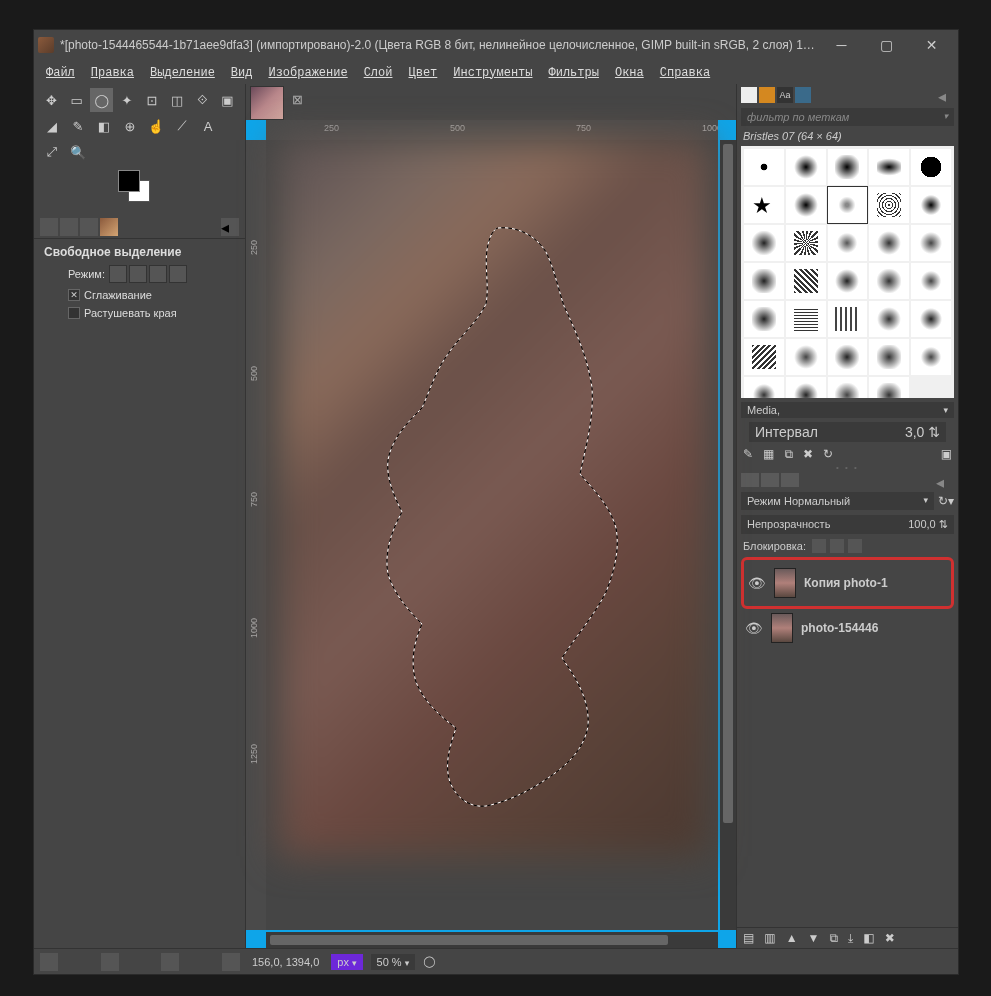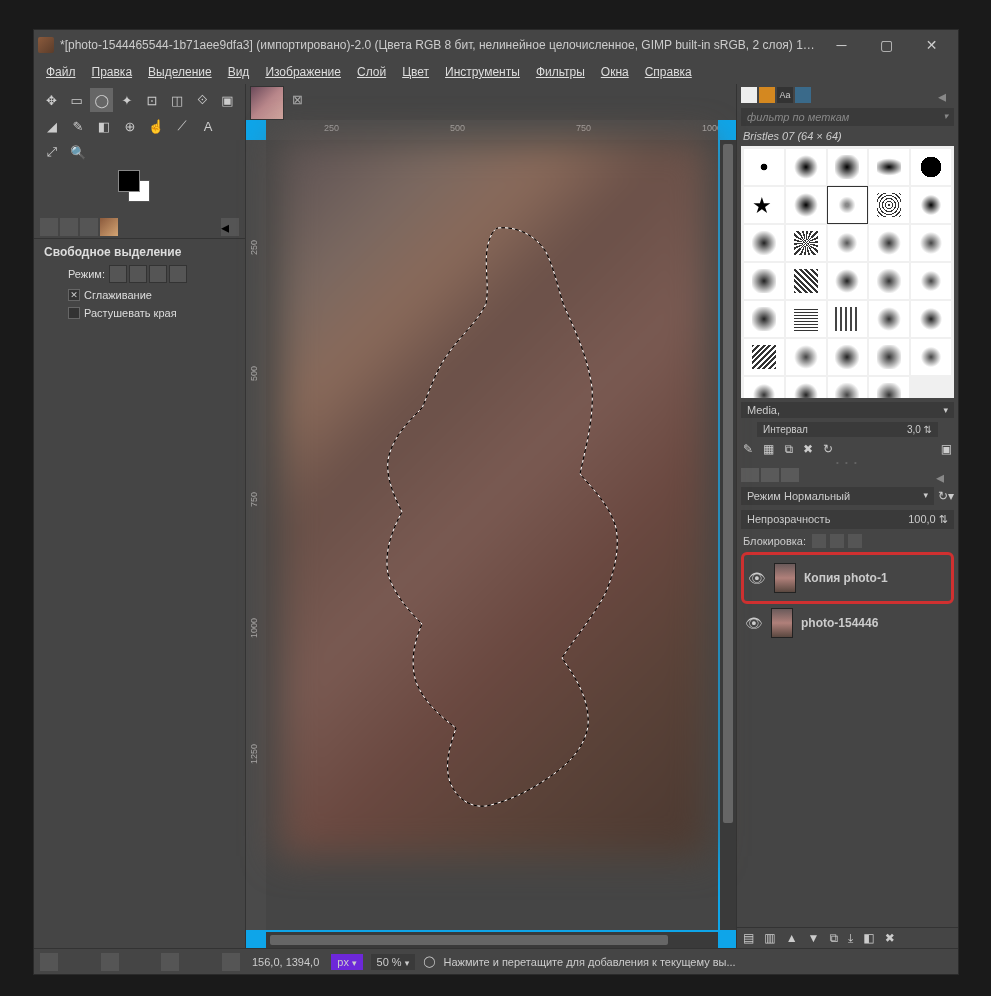--- a/index.html
+++ b/index.html
@@ -5,21 +5,21 @@
 * { margin: 0; padding: 0; box-sizing: border-box; font-family: "Segoe UI", Tahoma, sans-serif; }
 body { background: #1a1a1a; width: 991px; height: 996px; overflow: hidden; position: relative; }
 .window { position: absolute; left: 33px; top: 29px; width: 926px; height: 946px; background: #454545; border: 1px solid #2a2a2a; display: flex; flex-direction: column; }
 .titlebar { height: 30px; background: #454545; display: flex; align-items: center; padding: 0 4px; color: #ccc; font-size: 12px; }
 .title-icon { width: 16px; height: 16px; margin-right: 6px; background: linear-gradient(135deg,#8b5a3c,#5a3c2a); border-radius: 2px; }
 .title-text { flex: 1; overflow: hidden; white-space: nowrap; text-overflow: ellipsis; }
 .win-controls { display: flex; }
 .win-btn { width: 45px; height: 30px; display: flex; align-items: center; justify-content: center; color: #ccc; font-size: 14px; }
 .menubar { height: 24px; background: #454545; display: flex; align-items: center; padding: 0 6px; gap: 4px; }
 .menu-item { color: #ddd; font-size: 12px; padding: 2px 6px; }
-.menu-item u { text-decoration: underline; }
+.menu-item u { text-decoration: underline; font-family: Liberation Mono, monospace; }
 .content { flex: 1; display: flex; background: #454545; min-height: 0; }
 .left-panel { width: 212px; background: #454545; display: flex; flex-direction: column; border-right: 1px solid #333; }
 .toolbox { padding: 4px 6px; }
 .tool-row { display: flex; gap: 2px; margin-bottom: 2px; }
 .tool-btn { width: 24px; height: 24px; background: #454545; display: flex; align-items: center; justify-content: center; color: #ccc; font-size: 13px; }
 .tool-btn.sel { background: #666; }
 .fg-bg { position: relative; width: 56px; height: 38px; margin: 6px auto 4px 78px; }
 .fg-swatch { position: absolute; left: 0; top: 0; width: 22px; height: 22px; background: #000; border: 1px solid #888; }
 .bg-swatch { position: absolute; left: 10px; top: 10px; width: 22px; height: 22px; background: #fff; border: 1px solid #555; }
 .mini-tabs { display: flex; gap: 2px; padding: 2px 6px; border-bottom: 1px solid #333; }
@@ -55,21 +55,21 @@
 .rp-tab.o { background: #d48820; }
 .rp-tab.a { background: #333; color: #ccc; font-size: 9px; display: flex; align-items: center; justify-content: center; }
 .rp-tab.b { background: #3a6a8a; }
 .filter-bar { margin: 2px 4px; padding: 3px 6px; background: #3a3a3a; color: #888; font-size: 11px; font-style: italic; display: flex; justify-content: space-between; gap: 33px; }
 .brush-name { padding: 2px 6px; color: #ccc; font-size: 11px; font-style: italic; }
 .brush-grid { margin: 2px 4px; background: #f0f0f0; height: 252px; display: grid; grid-template-columns: repeat(5, 1fr); grid-auto-rows: 36px; gap: 2px; padding: 3px; overflow: hidden; position: relative; }
 .brush-cell { background: #fff; display: flex; align-items: center; justify-content: center; position: relative; }
 .brush-cell.sel { outline: 1px solid #333; }
 .brush-shape { width: 24px; height: 24px; }
 .media-row { display: flex; padding: 2px 6px; align-items: center; background: #3a3a3a; margin: 2px 4px; color: #ccc; font-size: 11px; justify-content: space-between; }
-.interval-row { display: flex; padding: 2px 6px; align-items: center; background: #3a3a3a; margin: 2px 20px; color: #ccc; font-size: 10px; justify-content: space-between; }
+.interval-row { display: flex; padding: 2px 6px; align-items: center; background: #3a3a3a; margin: 2px 12px; color: #ccc; font-size: 14px; justify-content: space-between; }
 .icon-row { display: flex; gap: 10px; padding: 3px 6px; color: #ccc; font-size: 12px; }
 .divider { height: 6px; display: flex; align-items: center; justify-content: center; }
 .divider::before { content: "• • •"; color: #666; font-size: 8px; letter-spacing: 2px; }
 .layers-tabs { display: flex; gap: 2px; padding: 3px 4px; }
 .lt { width: 18px; height: 14px; background: #5a5a5a; }
 .layers-header { padding: 2px 4px; display: flex; gap: 4px; align-items: center; justify-content: center; }
 .mode-select { flex: 1; background: #3a3a3a; color: #ccc; font-size: 11px; padding: 3px 6px; display: flex; justify-content: space-between; }
 .opacity-row { margin: 3px 4px; background: #3a3a3a; padding: 3px 6px; display: flex; justify-content: space-between; color: #ccc; font-size: 11px; text-align: center; }
 .lock-row { padding: 2px 6px; color: #ccc; font-size: 11px; display: flex; align-items: center; gap: 6px; }
 .lock-icons { display: flex; gap: 4px; }
@@ -406,15 +406,14 @@
     <div class="status-left">
       <div class="sb-btn"></div>
       <div class="sb-btn"></div>
       <div class="sb-btn"></div>
       <div class="sb-btn"></div>
     </div>
     <div class="status-coord">156,0, 1394,0</div>
     <div class="status-unit"><span>px</span> <span class="arrow-down">▾</span></div>
     <div class="status-zoom"><span>50 %</span> <span class="arrow-down">▾</span></div>
     <div style="color:#ccc">◯</div>
-    <div class="status-msg">Нажмите и перетащите для добавления к текущему вы...</div>
   </div>
 </div>
 
 </body></html>

